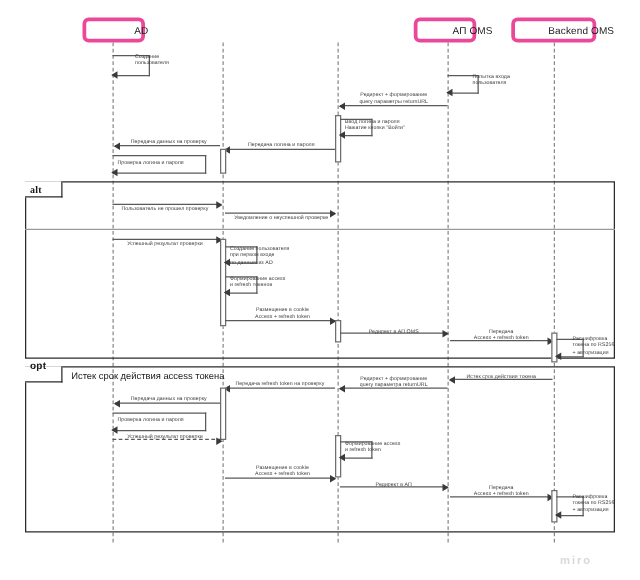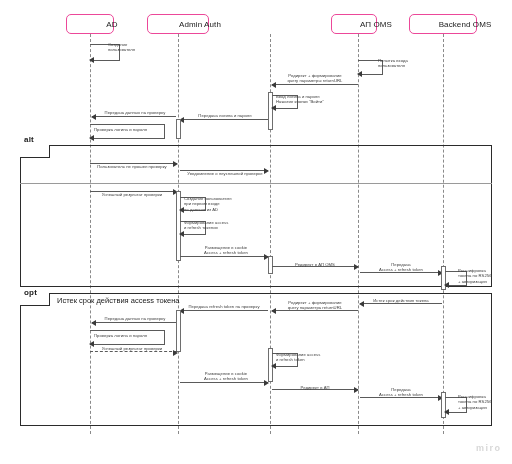--- a/index.html
+++ b/index.html
@@ -17,21 +17,21 @@
     width: 512px;
     height: 464px;
     background: #ffffff;
     overflow: hidden;
   }
   
   .participant {
     position: absolute;
     box-sizing: border-box;
     height: 20px;
-    border: 1px solid #ec4899;
+    border: 3px solid #ec4899;
     border-radius: 5px;
     background: #ffffff;
     display: flex;
     align-items: center;
     justify-content: center;
     font-size: 8px;
     letter-spacing: 0.1px;
     color: #1a1a1a;
     white-space: nowrap;
     padding-left: 44px;
@@ -148,23 +148,20 @@
   }
 </style>
 </head>
 <body>
 
 <div id="canvas">
 
   <div class="participant" style="left:66px; top:14px; width:48px;">
     <span>AD</span>
   </div>
-  <div class="participant" style="left:147px; top:14px; width:62px;">
-    <span>Admin Auth</span>
-  </div>
   <div class="participant" style="left:331px; top:14px; width:37px;">
     <span>АП OMS</span>
   </div>
   <div class="participant" style="left:409px; top:14px; width:68px;align-items:center;">
     <span>Backend OMS</span>
   </div>
 
   <div class="lifeline" style="left:90px;  top:34px; height:400px;"></div>
   <div class="lifeline" style="left:178px; top:34px; height:400px;"></div>
   <div class="lifeline" style="left:270px; top:34px; height:400px;"></div>
@@ -209,21 +206,21 @@
   </div>
   <div class="msg-label center" style="left:93px; top:110px; width:84px;">Передача данных на проверку</div>
 
   <div class="selfmsg" style="left:90px; top:124px; width:75px; height:15px;">
     <span class="arrowhead left"></span>
   </div>
   <div class="msg-label left" style="left:94px; top:127px; width:80px;">Проверка логина и пароля</div>
 
   <div class="fragment" style="left:20px; top:145px; width:472px; height:142px;"></div>
   <div class="fragment-tab" style="left:20px; top:145px; width:30px; height:13px;"></div>
-  <div class="fragment-op" style="left:24px; top:135px;">alt</div>
+  <div class="fragment-op" style="left:24px; top:147px;font-family:Liberation Serif, serif;">alt</div>
   <div class="fragment-divider" style="left:20px; top:183px; width:472px;"></div>
 
   <div class="msg" style="left:90px; top:163px; width:87px;">
     <span class="arrowhead right"></span>
   </div>
   <div class="msg-label center" style="left:77px; top:164px; width:110px;">Пользователь не прошел проверку</div>
 
   <div class="msg" style="left:180px; top:170px; width:88px;">
     <span class="arrowhead right"></span>
   </div>
@@ -342,15 +339,15 @@
 
   <div class="activation" style="left:440.5px; top:392px; height:26px;"></div>
 
   <div class="selfmsg" style="left:445px; top:397px; width:22px; height:16px;">
     <span class="arrowhead left"></span>
   </div>
   <div class="msg-label left" style="left:458px; top:394px; width:54px;">Расшифровка
 токена по RS256
 + авторизация</div>
 
-  <div class="watermark" style="left:476px; top:443px;">miro</div>
+  <div class="watermark" style="left:448px; top:443px;">miro</div>
 
 </div>
 
 </body></html>

